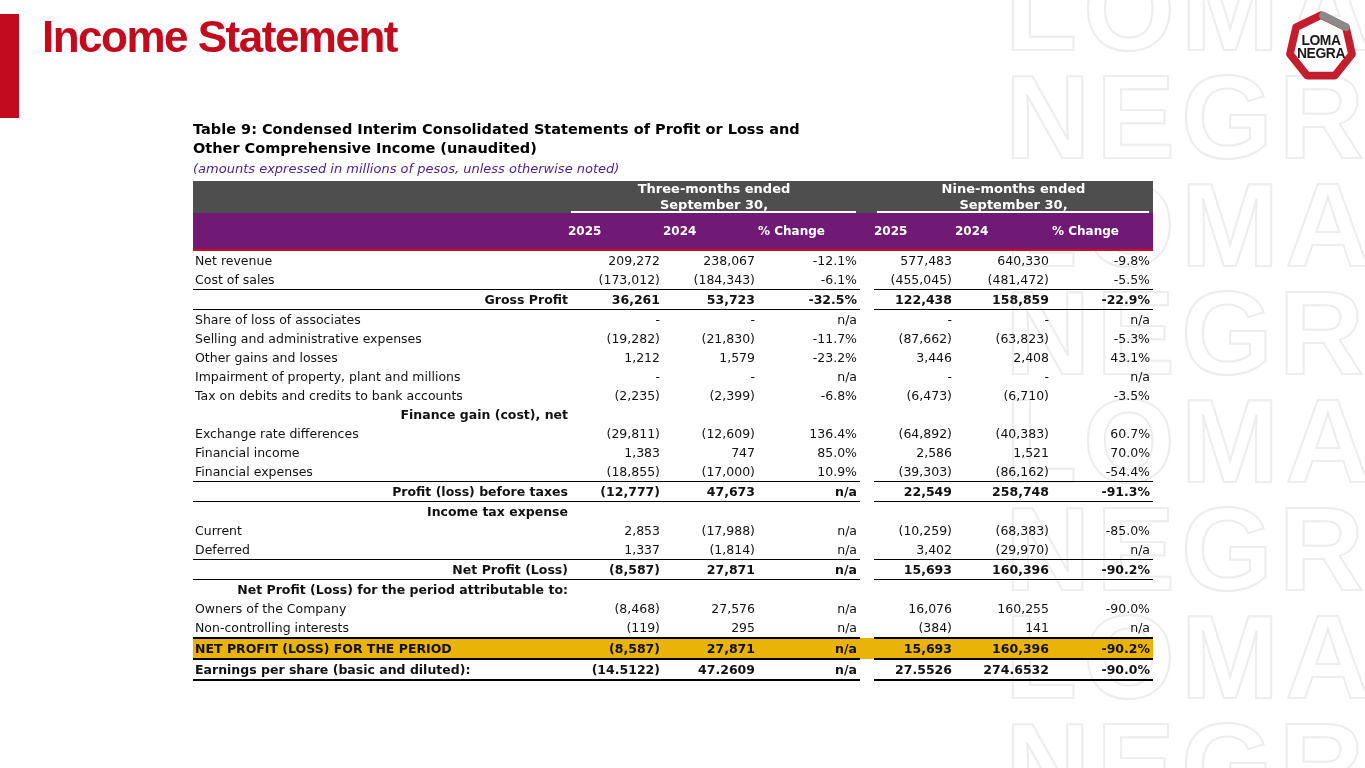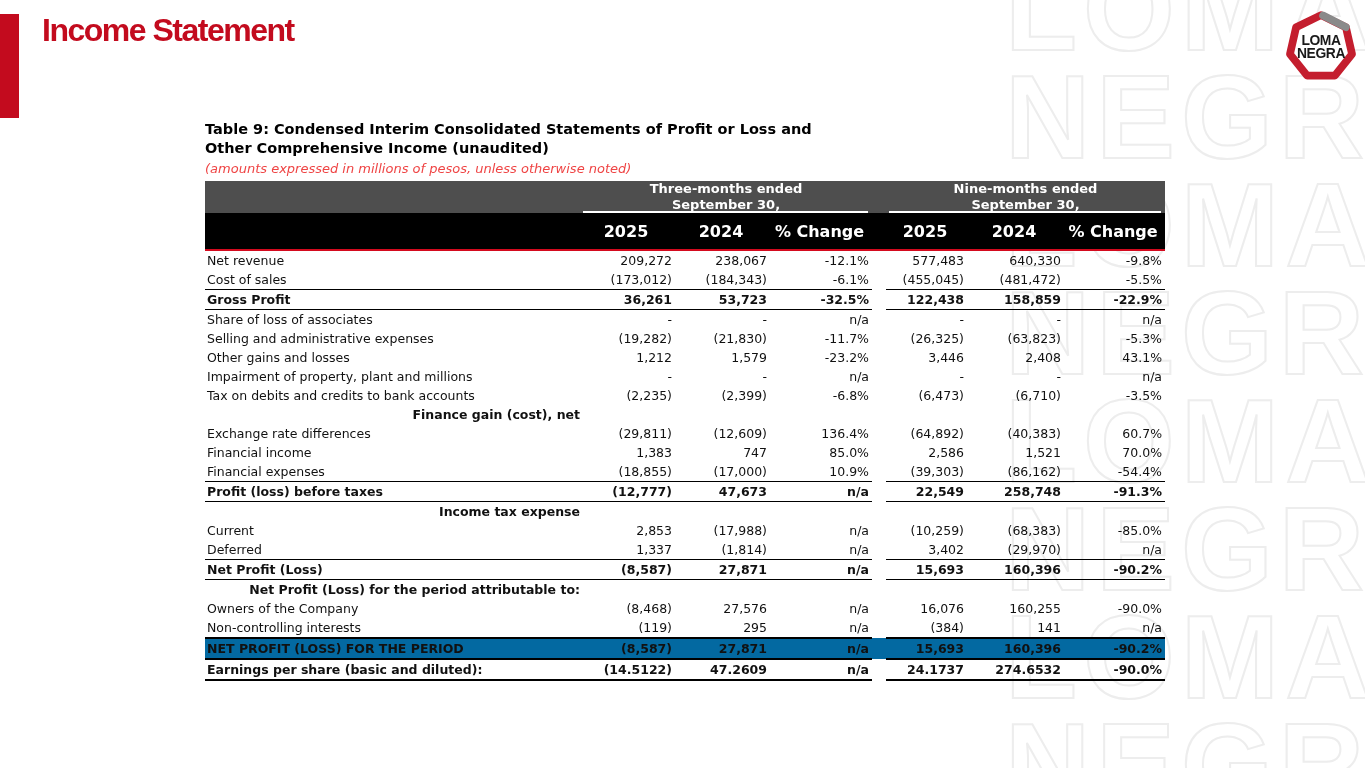--- a/index.html
+++ b/index.html
@@ -11,53 +11,53 @@
   .wm{position:absolute; left:0; top:0; z-index:0;}
   .wm text{
     font-family:"Liberation Sans", sans-serif; font-weight:bold; font-stretch:condensed;
     font-size:118px; letter-spacing:6px; fill:none; stroke:#ededed; stroke-width:2px;
   }
   
   .redbar{position:absolute; left:0; top:14px; width:19px; height:104px; background:#C30B1E; z-index:2;}
   .pagetitle{
     position:absolute; left:42px; top:12px; z-index:2; margin:0;
     font-family:"Liberation Sans", sans-serif; font-stretch:condensed;
-    font-size:32px; font-weight:bold; letter-spacing:-1.5px; color:#C30B1E;
+    font-size:44px; font-weight:bold; letter-spacing:-1.5px; color:#C30B1E;
   }
   .logo{position:absolute; left:1284px; top:10px; width:74px; height:74px; z-index:3;}
   .logo .ltxt{
     font-family:"Liberation Sans", sans-serif; font-weight:bold; font-stretch:condensed;
     font-size:13.5px; letter-spacing:-0.4px; fill:#1a1a1a;
   }
   
-  .content{position:absolute; left:205px; top:120px; width:960px; z-index:1;}
+  .content{position:absolute; left:193px; top:120px; width:960px; z-index:1;}
   .tbl-title{
     margin:0; font-size:14.5px; font-weight:bold; line-height:19px;
     white-space:pre-line; color:#000;
   }
-  .tbl-note{margin:2px 0 0 0; font-size:13px; font-style:italic; line-height:17px; color:#ef4444;}
+  .tbl-note{margin:2px 0 0 0; font-size:13px; font-style:italic; line-height:17px; color:#4c1d95;}
   
   table.tbl{border-collapse:collapse; table-layout:fixed; width:960px; margin-top:4px; font-size:12.5px;}
   .tbl col.c-label{width:375px;}
   .tbl col.c-n1{width:95px;} .tbl col.c-n2{width:95px;} .tbl col.c-p1{width:102px;}
   .tbl col.c-gap{width:14px;}
   .tbl col.c-n3{width:81px;} .tbl col.c-n4{width:97px;} .tbl col.c-p2{width:101px;}
   .tbl thead th{font-weight:bold; color:#fff; padding:0;}
   .tbl .hr1 th{background:#4E4E4E; height:30px; vertical-align:middle;}
   .tbl .hr1 th.grp{position:relative; font-size:13px; line-height:16px; white-space:pre-line; text-align:center;}
   .tbl .hr1 th.grp::after{content:""; position:absolute; left:3px; right:4px; bottom:0; height:2px; background:#fff;}
-  .tbl .hr2 th{background:#000000; height:36px; vertical-align:middle; border-bottom:2.5px solid #D40A1E; font-size:16px; text-align:center; padding-right:3px;}
+  .tbl .hr2 th{background:#701a75; height:36px; vertical-align:middle; border-bottom:2.5px solid #D40A1E; font-size:12px; text-align:left; padding-right:3px;}
   .tbl .hr2 th.pct{font-weight:bold;}
   .tbl tbody td{padding:2px 0; line-height:15px; vertical-align:middle;}
   .tbl tbody td.lbl{text-align:left; padding-left:2px;margin-left:32px;}
   .tbl tbody td.num{text-align:right; padding-right:3px; font-variant-numeric:tabular-nums;}
   .tbl tbody tr.r-section td.lbl{font-weight:bold;text-align:right;}
   .tbl tbody tr.r-total td{font-weight:bold;}
-  .tbl tbody tr.r-total td:not(.gap){border-top:1.5px solid #000; border-bottom:1.5px solid #000;}
-  .tbl tbody tr.r-grand-total td{font-weight:bold; background:#0369a1;}
+  .tbl tbody tr.r-total td:not(.gap){border-top:1.5px solid #000; border-bottom:1.5px solid #000;text-align:right;}
+  .tbl tbody tr.r-grand-total td{font-weight:bold; background:#eab308;}
   .tbl tbody tr.r-grand-total td:not(.gap){border-top:2px solid #000; border-bottom:2px solid #000;}
   .tbl tbody tr.r-eps td{font-weight:bold;}
   .tbl tbody tr.r-eps td:not(.gap){border-bottom:2px solid #000;}
 </style>
 </head>
 <body>
 
 <div class="page">
 
   <svg class="wm" width="1365" height="768" aria-hidden="true">
@@ -157,21 +157,21 @@
             <td class="num">-</td>
             <td class="num">-</td>
             <td class="num">n/a</td>
           </tr>
           <tr class="r-normal">
             <td class="lbl">Selling and administrative expenses</td>
             <td class="num">(19,282)</td>
             <td class="num">(21,830)</td>
             <td class="num">-11.7%</td>
             <td class="gap"></td>
-            <td class="num">(26,325)</td>
+            <td class="num">(87,662)</td>
             <td class="num">(63,823)</td>
             <td class="num">-5.3%</td>
           </tr>
           <tr class="r-normal">
             <td class="lbl">Other gains and losses</td>
             <td class="num">1,212</td>
             <td class="num">1,579</td>
             <td class="num">-23.2%</td>
             <td class="gap"></td>
             <td class="num">3,446</td>
@@ -327,21 +327,21 @@
             <td class="num">15,693</td>
             <td class="num">160,396</td>
             <td class="num">-90.2%</td>
           </tr>
           <tr class="r-eps">
             <td class="lbl">Earnings per share (basic and diluted):</td>
             <td class="num">(14.5122)</td>
             <td class="num">47.2609</td>
             <td class="num">n/a</td>
             <td class="gap"></td>
-            <td class="num">24.1737</td>
+            <td class="num">27.5526</td>
             <td class="num">274.6532</td>
             <td class="num">-90.0%</td>
           </tr>
         </tbody>
     </table>
   </div>
 
 </div>
 
 </body></html>

